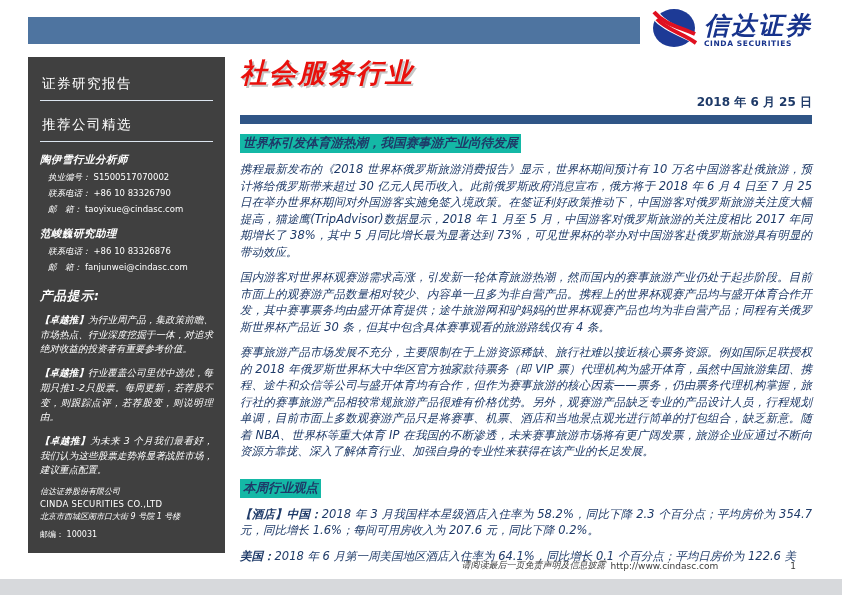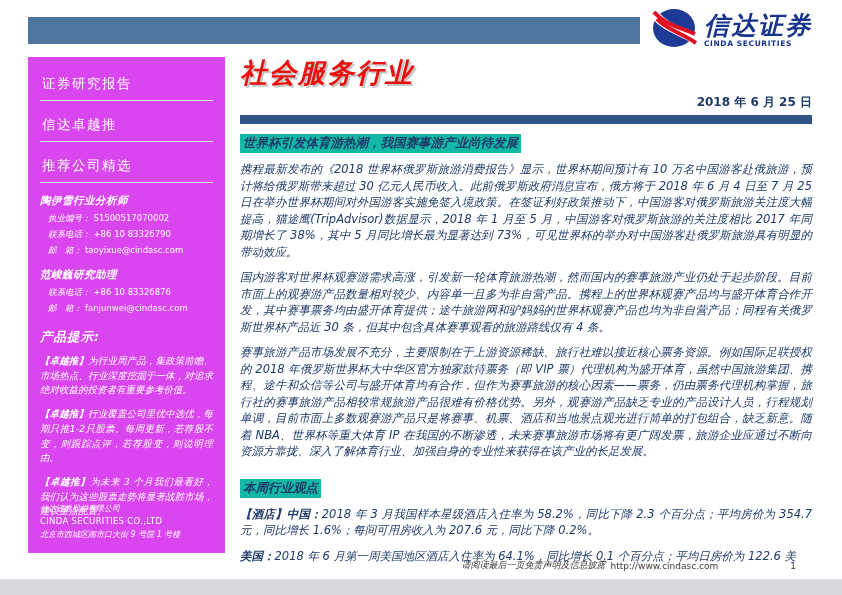--- a/index.html
+++ b/index.html
@@ -29,21 +29,21 @@
   }
   .logo-en {
     font-weight:bold; font-size:7.5px; color:#17338c;
     letter-spacing:0.6px; margin-top:2px;
   }
 
   
   .sidebar {
     position:absolute; left:28px; top:57px;
     width:197px; height:496px;
-    background:#d946ef; color:#ffffff;
+    background:#404040; color:#ffffff;
     padding:6px 12px 0 12px;
   }
   .side-nav-item {
     font-size:13.5px; letter-spacing:1.5px;
     padding:12px 2px 7px 2px;
     border-bottom:1.5px solid #dde6f0;
     margin-bottom:3px;
   }
   .analyst { margin-top:11px; }
   .analyst-name {
@@ -121,21 +121,20 @@
     </svg>
   </span>
   <span class="logo-text">
     <span class="logo-cn">信达证券</span>
     <span class="logo-en">CINDA SECURITIES</span>
   </span>
 </div>
 
 <div class="sidebar">
   <div class="side-nav-item">证券研究报告</div>
-  <div class="side-nav-item">信达卓越推</div>
   <div class="side-nav-item">推荐公司精选</div>
 
   <div class="analyst">
     <div class="analyst-name">陶伊雪行业分析师</div>
     <div class="contact-line">
       <span class="contact-label">执业编号：</span>
       <span>S1500517070002</span>
     </div>
     <div class="contact-line">
       <span class="contact-label">联系电话：</span>
@@ -168,20 +167,21 @@
     <span class="tip-tag">【卓越推】</span><span>行业覆盖公司里优中选优，每期只推1-2只股票。每周更新，若荐股不变，则跟踪点评，若荐股变，则说明理由。</span>
   </div>
   <div class="tip">
     <span class="tip-tag">【卓越推】</span><span>为未来 3 个月我们最看好，我们认为这些股票走势将显著战胜市场，建议重点配置。</span>
   </div>
 
   <div class="company">
     <div class="company-cn">信达证券股份有限公司</div>
     <div class="company-en">CINDA SECURITIES CO.,LTD</div>
     <div class="company-addr">北京市西城区闹市口大街 9 号院 1 号楼</div>
+    <div class="company-post">邮编：  100031</div>
   </div>
 </div>
 
 <div class="main">
   <div class="page-title">社会服务行业</div>
   <div class="date-row">2018 年 6 月 25 日</div>
   <div class="title-bar"></div>
 
   <div>
     <span class="sec-heading">世界杯引发体育游热潮，我国赛事游产业尚待发展</span>

